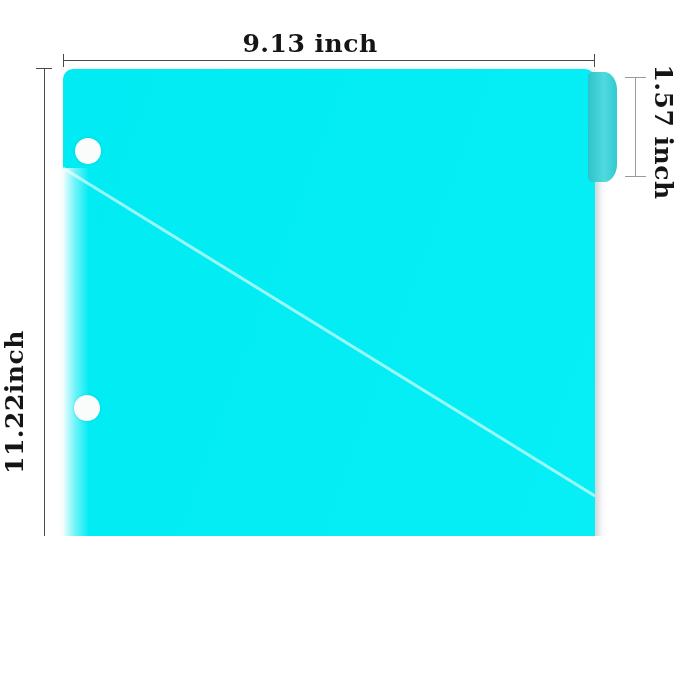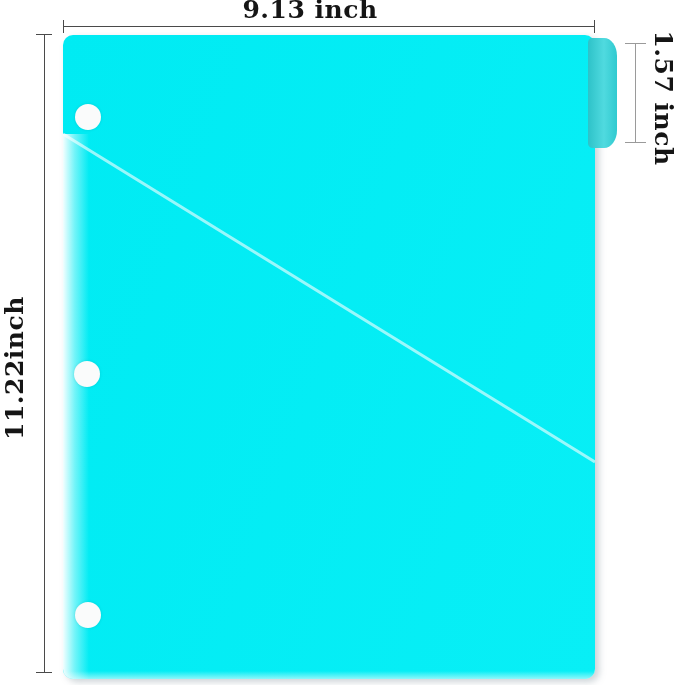--- a/index.html
+++ b/index.html
@@ -4,23 +4,24 @@
 <style>
   html, body {
     margin: 0;
     padding: 0;
     background: var(--background, #ffffff);
     font-family: "DejaVu Serif", "Liberation Serif", serif;
   }
   .stage {
     position: relative;
     width: 679px;
-    height: 685px;
+    height: 502px;
     background: var(--background, #ffffff);
     overflow: hidden;
+    margin-top: 34px;
   }
 
   
   .folder {
     position: absolute;
     left: 63px;
     top: 35px;
     width: 532px;
     height: 644px;
     border-radius: 10px;

